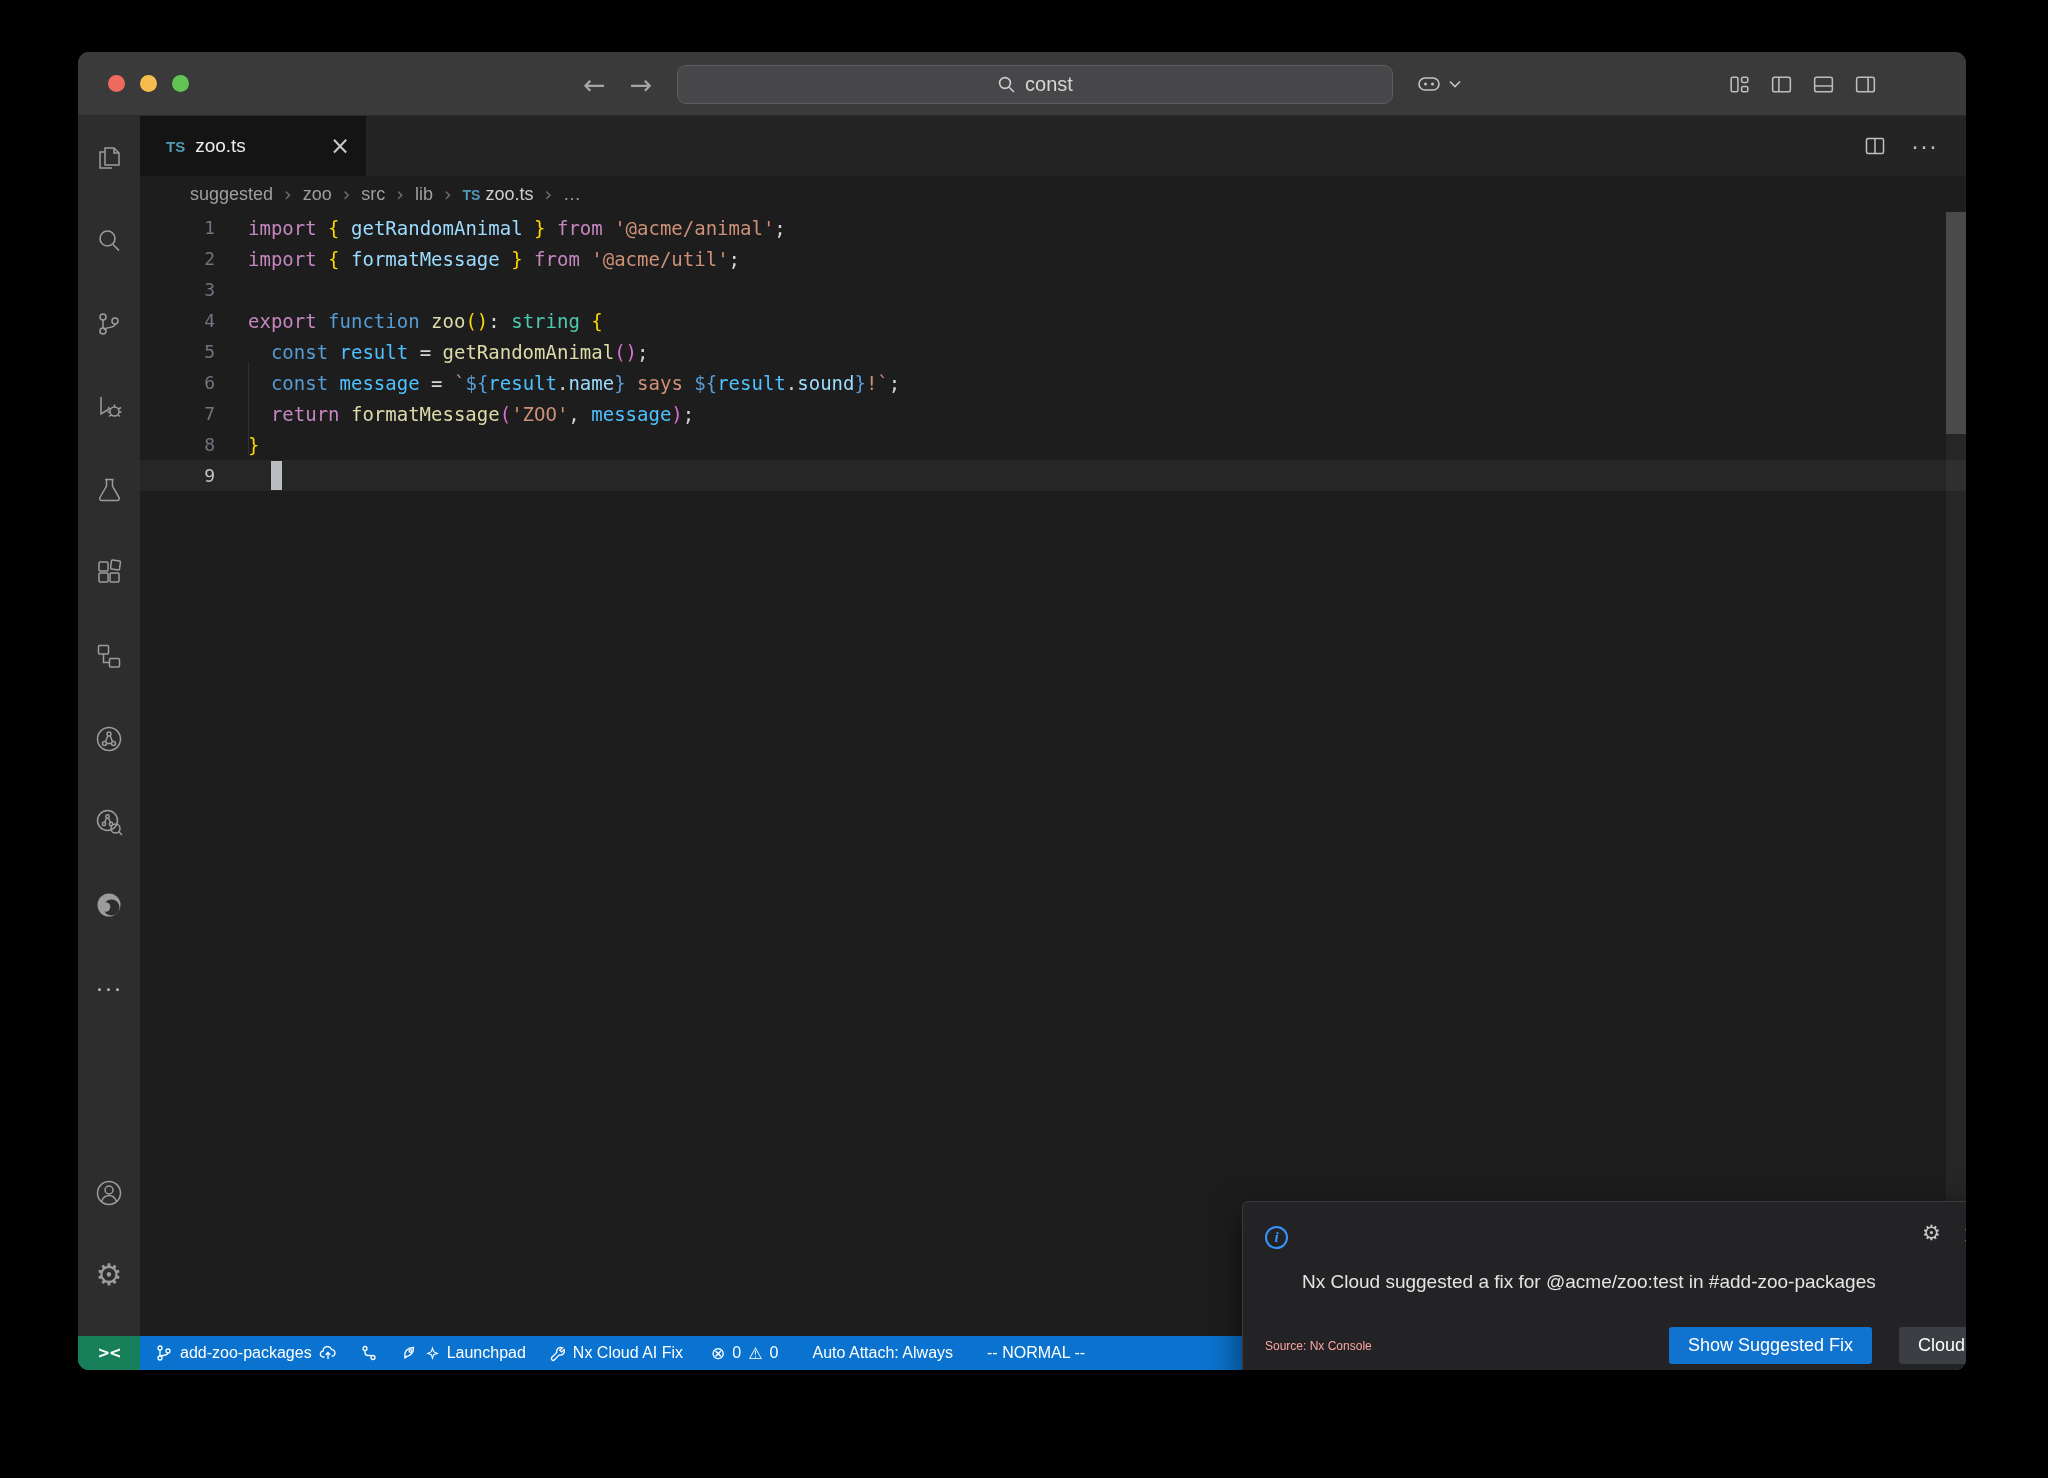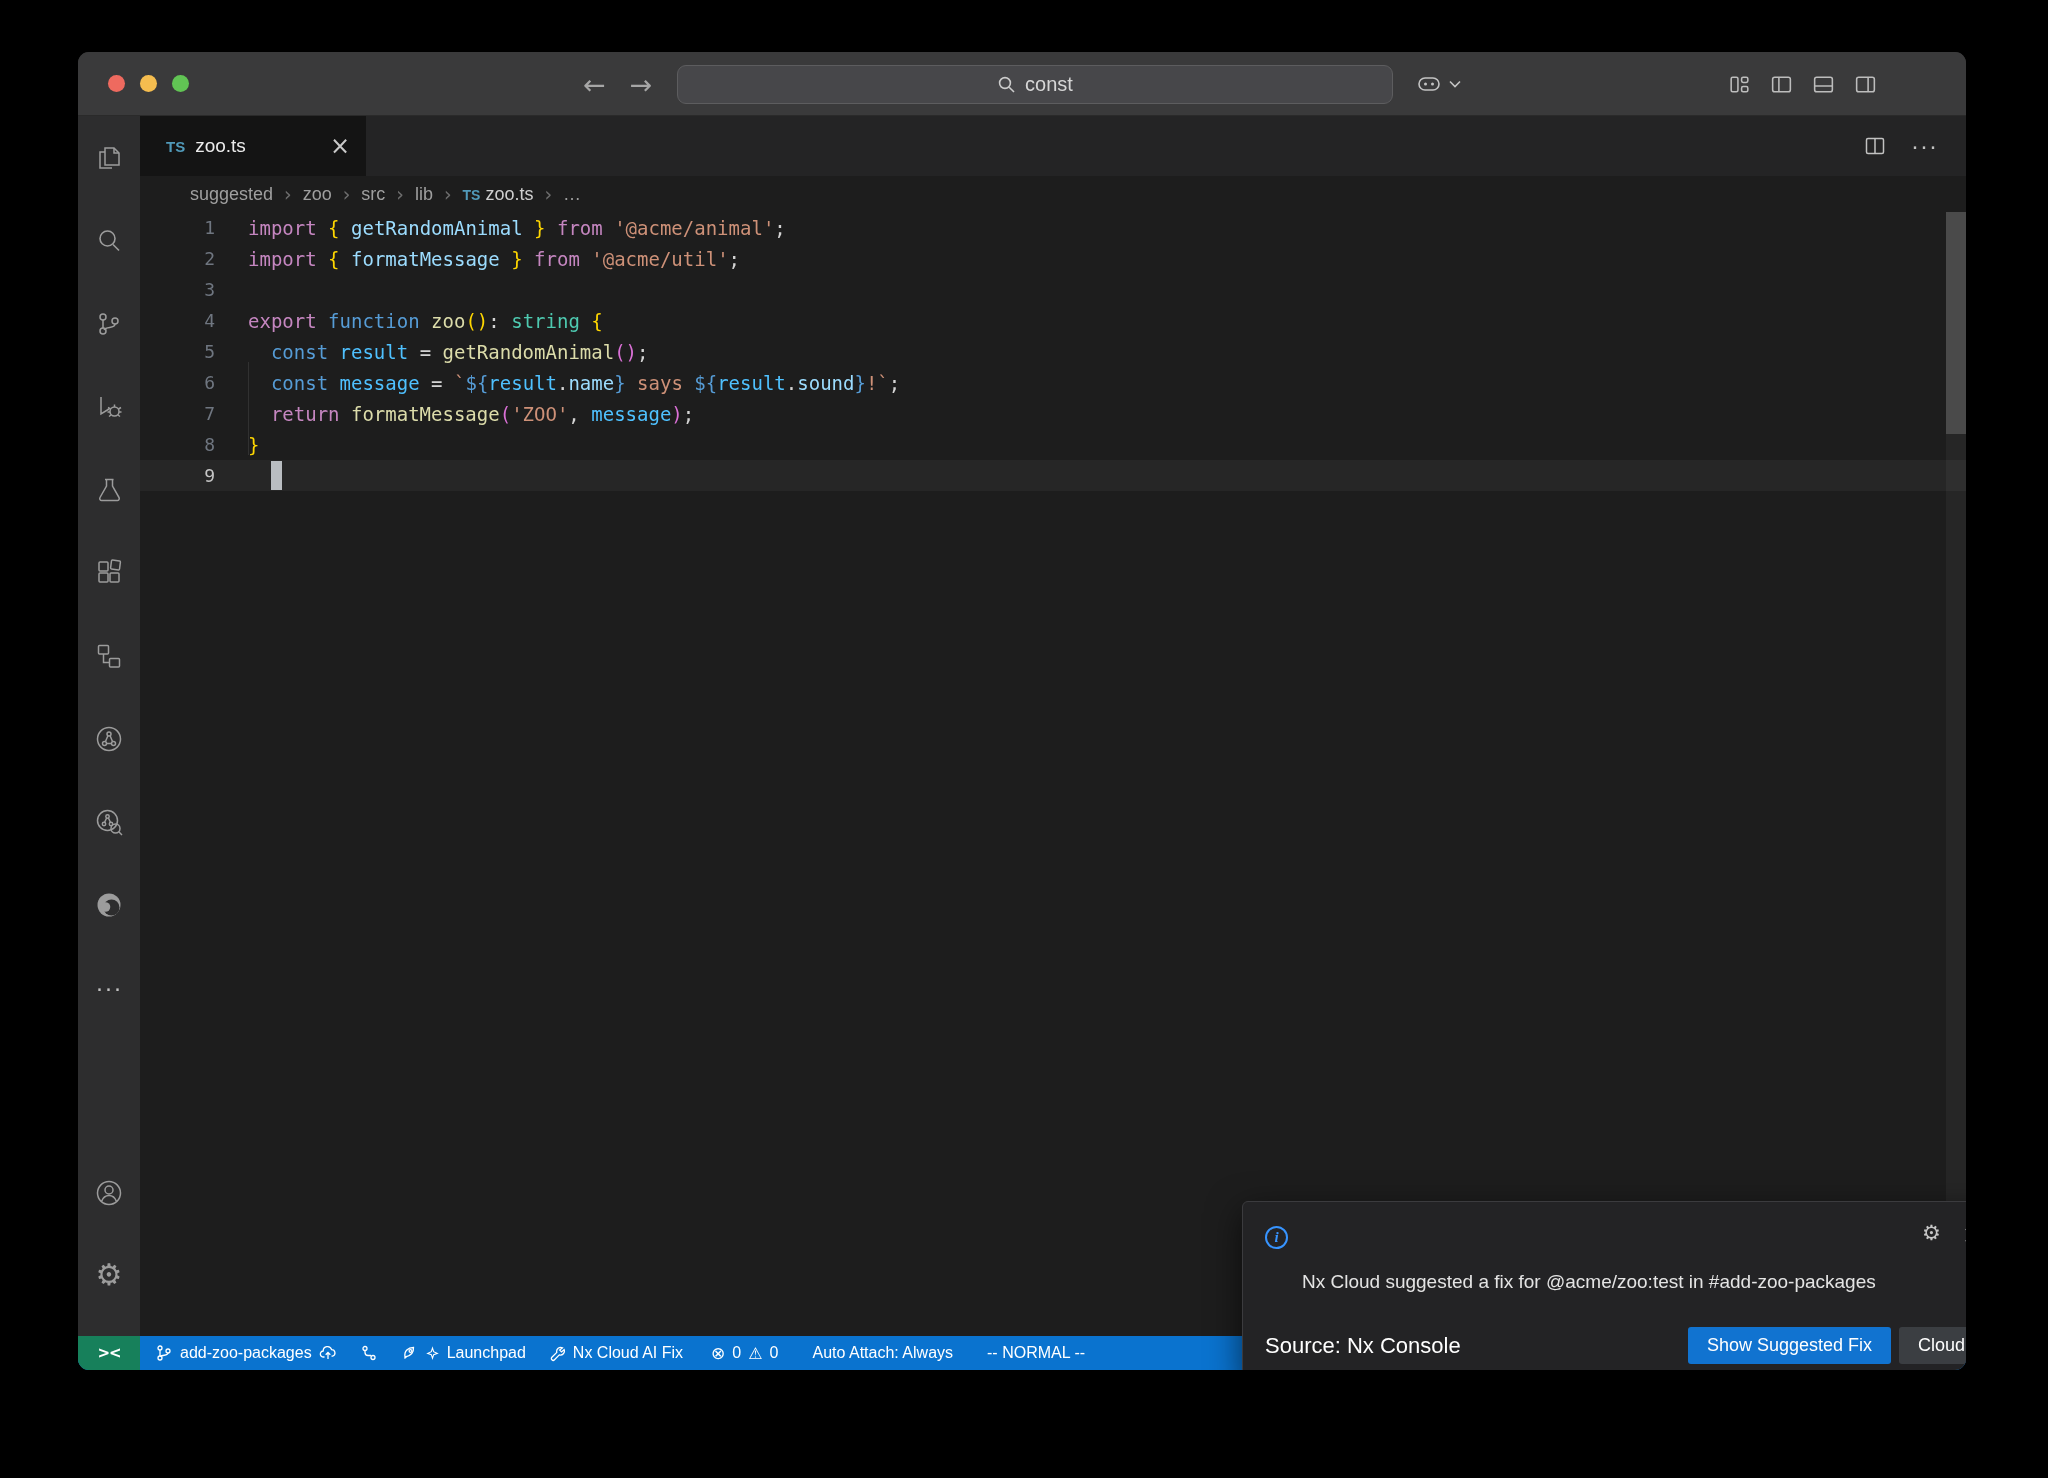--- a/index.html
+++ b/index.html
@@ -85,22 +85,22 @@
                 color:#3794ff; flex:none; margin-top:3px; display:flex; align-items:center;
                 justify-content:center; font-size:15px; font-weight:700; font-style:italic;
                 font-family:"Liberation Serif",serif; }
   .toast-msg { width:585px; color:#e4e4e4; font-size:19px; line-height:30px;margin-top:44px; }
   .toast-icons { margin-left:auto; display:flex; gap:21px; align-items:flex-start;
                  color:#c6c6c6; }
   .toast-gear { font-family:"DejaVu Sans",sans-serif; font-size:21px; line-height:1; }
   .toast-close { font-family:"DejaVu Sans",sans-serif; font-size:24px; line-height:1; }
   .toast-row2 { position:absolute; left:22px; right:20px; bottom:17px;
                 display:flex; align-items:center; }
-  .toast-source { color:#ffffff; font-size:22px; }
-  .btns { margin-left:auto; display:flex; gap:8px; }
+  .toast-source { color:#fca5a5; font-size:12px; }
+  .btns { margin-left:auto; display:flex; gap:27px; }
   .btn { height:37px; display:flex; align-items:center; padding:0 19px;
          font-size:18px; color:#fff; border-radius:3px; }
   .btn-primary { background:#1173d0; }
   .btn-secondary { background:#3b3e42; }
 
   
   .statusbar { height:34px; flex:none; background:#0a73cf; color:#fff; font-size:16px;
                display:flex; align-items:stretch; }
   .sb-remote { width:62px; background:#17805b; display:flex; align-items:center;
                justify-content:center; font-weight:700; font-size:15px; letter-spacing:-1px; }

